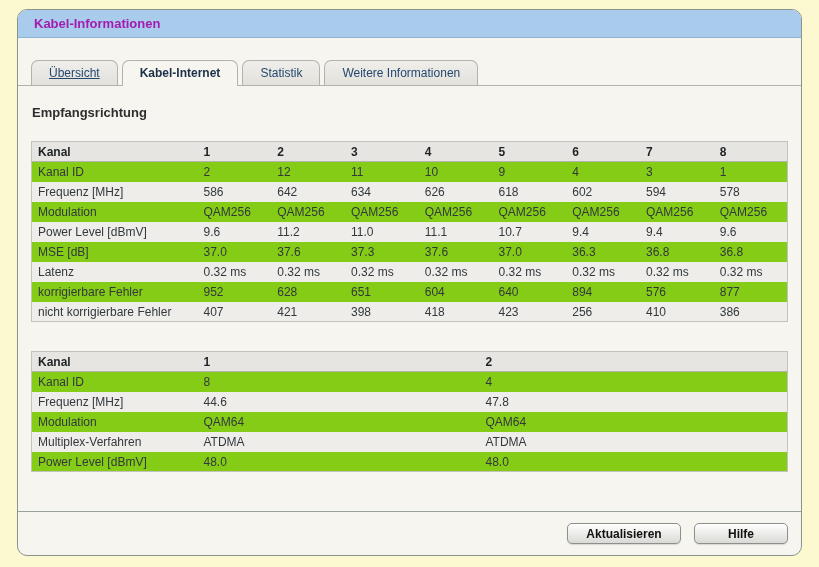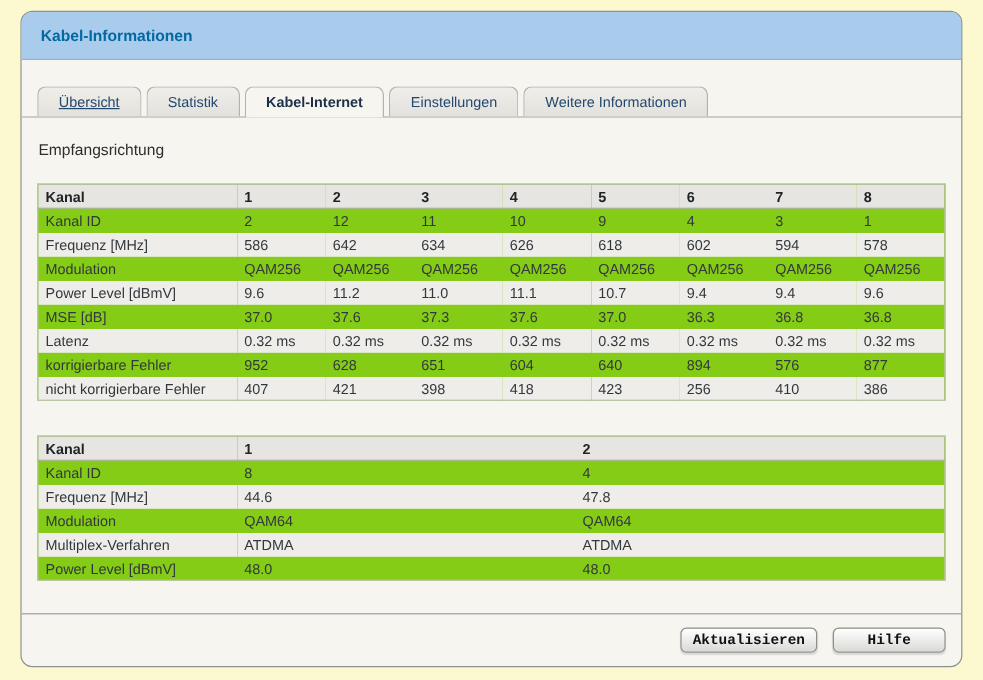--- a/index.html
+++ b/index.html
@@ -12,26 +12,26 @@
   .panel {
     position: absolute;
     left: 17px; top: 9px;
     width: 785px; height: 547px;
     background: var(--panel_bg, #f6f5f0);
     border: 1px solid var(--panel_border, #8b9390);
     border-radius: 10px;
     overflow: hidden;
   }
   .titlebar {
-    height: 40px;
+    height: 28px;
     background: var(--titlebar_bg, #a9cbec);
     border-bottom: 1px solid #90b4d8;
     display: flex; align-items: center;
     padding: 0 16px;
-    font-size: 13px; font-weight: bold; color: #0369a1;
+    font-size: 13px; font-weight: bold; color: #a21caf;
   }
   .tabbar {
     display: flex; align-items: flex-end; gap: 4px;
     padding: 9px 13px 0 13px;
     border-bottom: 1px solid var(--tab_border, #b3b2ab);
     height: 48px;
   }
   .tab {
     background: linear-gradient(#efeeea, #e2e1dc);
     border: 1px solid var(--tab_border, #b3b2ab);
@@ -48,21 +48,21 @@
     font-weight: bold;
     color: #1c3049;
     margin-bottom: -1px;
     padding-bottom: 6px;
   }
   .tab .tab-link { text-decoration: underline; }
   .content {
     padding: 19px 13px 0 13px;
   }
   .section-heading {
-    font-size: 13px; font-weight: normal; color: #2e2e2e;
+    font-size: 13px; font-weight: bold; color: #2e2e2e;
     margin: 0 0 0 1px;
   }
   .section table {
     width: 100%;
     table-layout: fixed;
     border-collapse: collapse;
     border: 1px solid var(--table_border, #c3c2bd);
     background: #84cc16;
     font-size: 12px;
     color: #33383d;
@@ -95,38 +95,37 @@
     gap: 13px;
     padding: 0 13px;
   }
   .btn {
     min-width: 114px;
     height: 21px;
     border: 1px solid #8e8e8a;
     border-radius: 5px;
     background: linear-gradient(#ffffff, #ececea 50%, #d9d9d6);
     box-shadow: 0 1px 1px rgba(0,0,0,0.12);
-    font-family: Liberation Mono, monospace;
+    font-family: Liberation Sans, sans-serif;
     font-size: 12px; font-weight: bold; color: #111;
     cursor: pointer;
   }
   .btn.help { min-width: 94px; }
 </style>
 </head>
 <body>
 
 <div class="panel">
   <div class="titlebar">
     <span>Kabel-Informationen</span>
   </div>
   <div class="tabbar" id="tabbar">
       <div class="tab"><span class="tab-link">Übersicht</span></div>
+      <div class="tab active"><span class="">Kabel-Internet</span></div>
       <div class="tab"><span class="">Statistik</span></div>
-      <div class="tab active"><span class="">Kabel-Internet</span></div>
-      <div class="tab"><span class="">Einstellungen</span></div>
       <div class="tab"><span class="">Weitere Informationen</span></div>
     </div>
   <div class="content" id="content">
       <div class="section section-0">
         <div class="section-heading">Empfangsrichtung</div>
         <table>
           <colgroup>
             <col class="c0">
             <col class="c1">
             <col class="c2">

